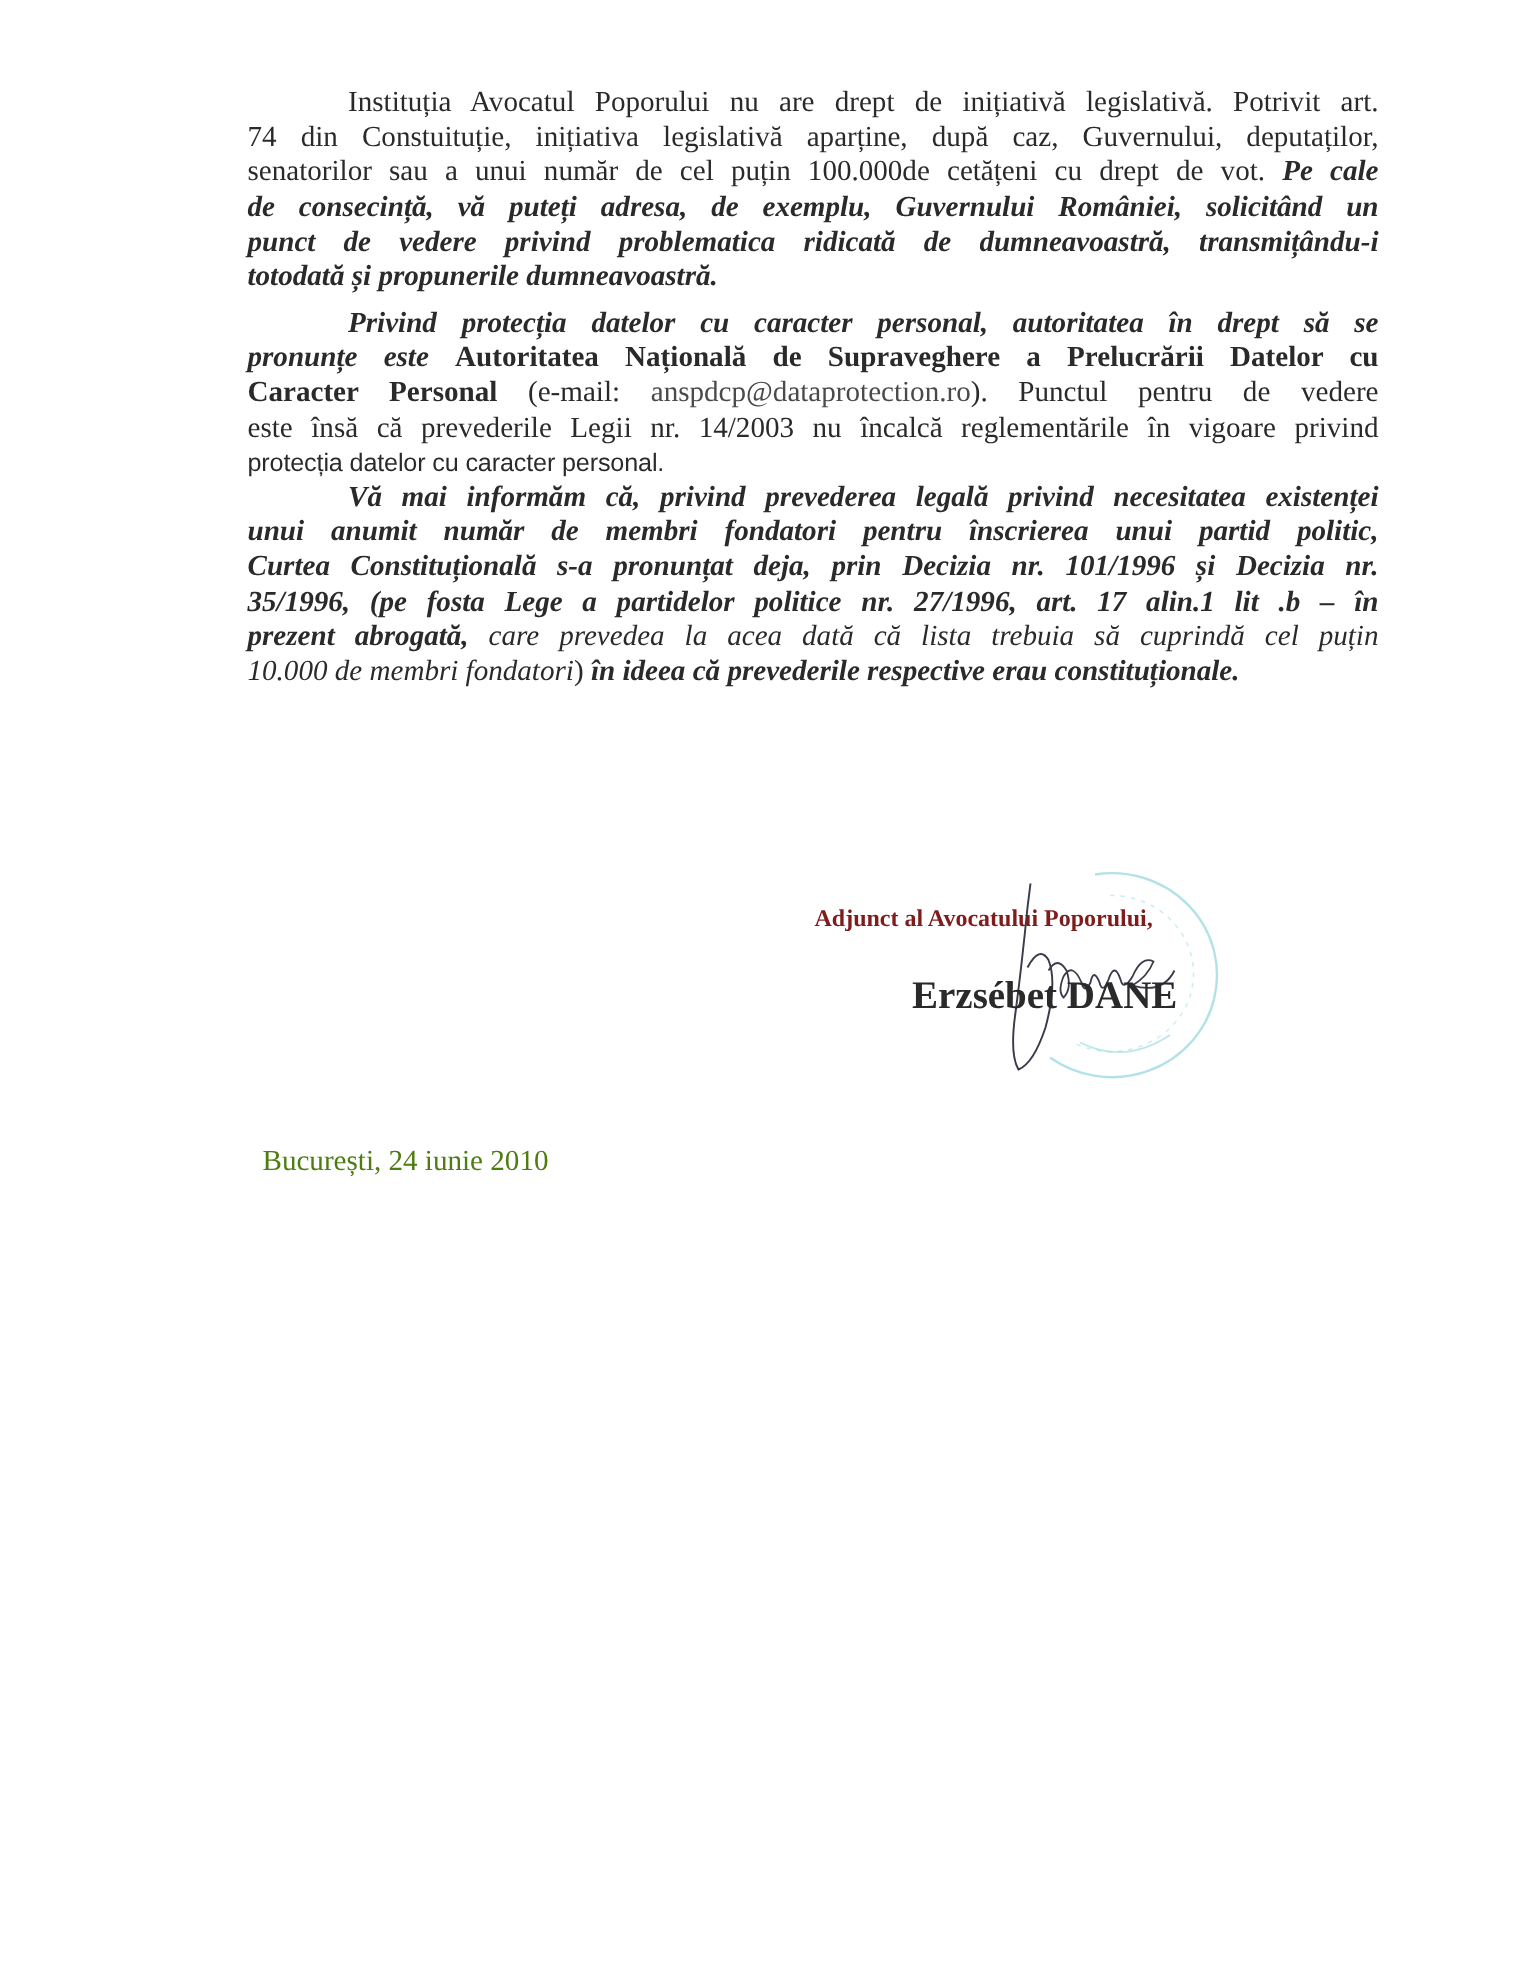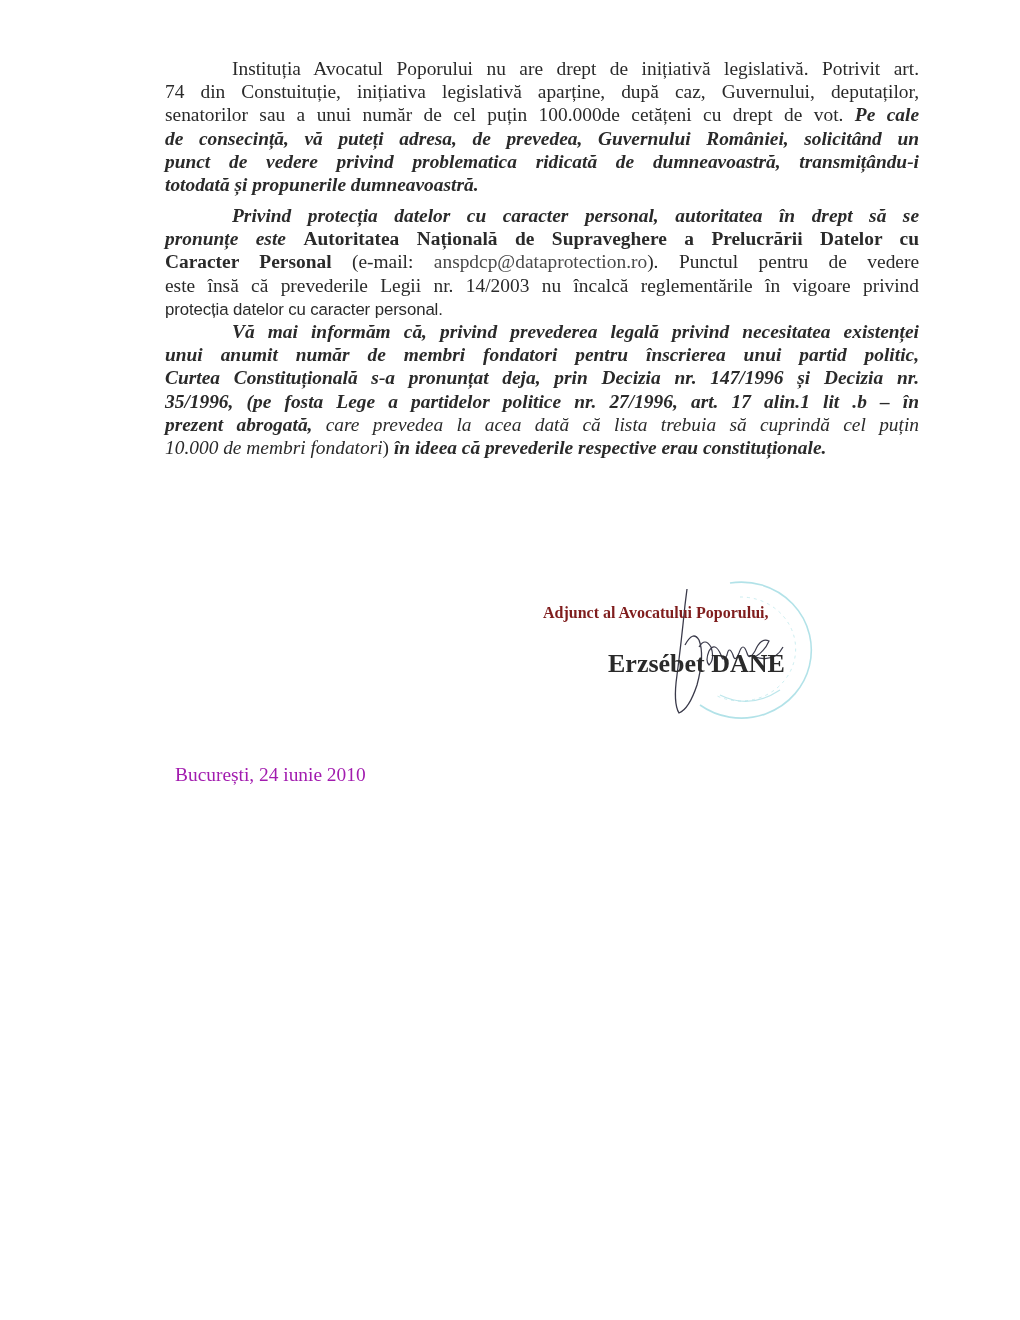--- a/index.html
+++ b/index.html
@@ -28,49 +28,49 @@
   .sig-title {
     position: absolute; left: 543px; top: 604px;
     font-size: 16px; font-weight: bold; color: #7f1d1d; white-space: nowrap;
   }
   .sig-name {
     position: absolute; left: 608px; top: 649px;
     font-size: 26px; font-weight: bold; color: #2a2a2a; white-space: nowrap;
   }
   .date {
     position: absolute; left: 175px; top: 764px;
-    font-size: 19.4px; color: #a21caf; white-space: nowrap;
+    font-size: 19.4px; color: #4d7c0f; white-space: nowrap;
   }
   .stamp { position: absolute; left: 660px; top: 575px; width: 160px; height: 150px; pointer-events: none; }
   .signature { position: absolute; left: 665px; top: 585px; width: 120px; height: 130px; pointer-events: none; }
 </style>
 </head>
 <body>
 
 <div class="page">
 
   <div class="para" id="p1">
       <span class="line indent"><span>Instituția Avocatul Poporului nu are drept de inițiativă legislativă. Potrivit art.</span></span>
       <span class="line"><span>74 din Constuituție, inițiativa legislativă aparține, după caz, Guvernului, deputaților,</span></span>
       <span class="line"><span>senatorilor sau a unui număr de cel puțin 100.000de cetățeni cu drept de vot. </span><span class="bi">Pe cale</span></span>
-      <span class="line"><span class="bi">de consecință, vă puteți adresa, de prevedea, Guvernului României, solicitând un</span></span>
+      <span class="line"><span class="bi">de consecință, vă puteți adresa, de exemplu, Guvernului României, solicitând un</span></span>
       <span class="line"><span class="bi">punct de vedere privind problematica ridicată de dumneavoastră, transmițându-i</span></span>
       <span class="line last"><span class="bi">totodată și propunerile dumneavoastră.</span></span>
     </div>
   <div class="para" id="p2">
       <span class="line indent"><span class="bi">Privind protecția datelor cu caracter personal, autoritatea în drept să se</span></span>
       <span class="line"><span class="bi">pronunțe este </span><span class="b">Autoritatea Națională de Supraveghere a Prelucrării Datelor cu</span></span>
       <span class="line"><span class="b">Caracter Personal</span><span> (e-mail: </span><span class="link">anspdcp@dataprotection.ro</span><span>). Punctul pentru de vedere</span></span>
       <span class="line"><span>este însă că prevederile Legii nr. 14/2003 nu încalcă reglementările în vigoare privind</span></span>
       <span class="line last"><span class="sans">protecția datelor cu caracter personal.</span></span>
     </div>
   <div class="para" id="p3">
       <span class="line indent"><span class="bi">Vă mai informăm că, privind prevederea legală privind necesitatea existenței</span></span>
       <span class="line"><span class="bi">unui anumit număr de membri fondatori pentru înscrierea unui partid politic,</span></span>
-      <span class="line"><span class="bi">Curtea Constituțională s-a pronunțat deja, prin Decizia nr. 147/1996 și Decizia nr.</span></span>
+      <span class="line"><span class="bi">Curtea Constituțională s-a pronunțat deja, prin Decizia nr. 101/1996 și Decizia nr.</span></span>
       <span class="line"><span class="bi">35/1996, (pe fosta Lege a partidelor politice nr. 27/1996, art. 17 alin.1 lit .b – în</span></span>
       <span class="line"><span class="bi">prezent abrogată,</span><span class="i"> care prevedea la acea dată că lista trebuia să cuprindă cel puțin</span></span>
       <span class="line last"><span class="i">10.000 de membri fondatori</span><span>) </span><span class="bi">în ideea că prevederile respective erau constituționale.</span></span>
     </div>
 
   <svg class="stamp" viewBox="0 0 160 150">
     <path d="M70 8 A70 68 0 1 1 40 130" fill="none" stroke="#9fdbe2" stroke-width="1.6" opacity="0.8"></path>
     <path d="M80 22 A55 52 0 1 1 55 120" fill="none" stroke="#b6e6ea" stroke-width="1" opacity="0.7" stroke-dasharray="3 4"></path>
     <path d="M60 120 Q90 135 120 115" fill="none" stroke="#9fdbe2" stroke-width="1.2" opacity="0.7"></path>
   </svg>

